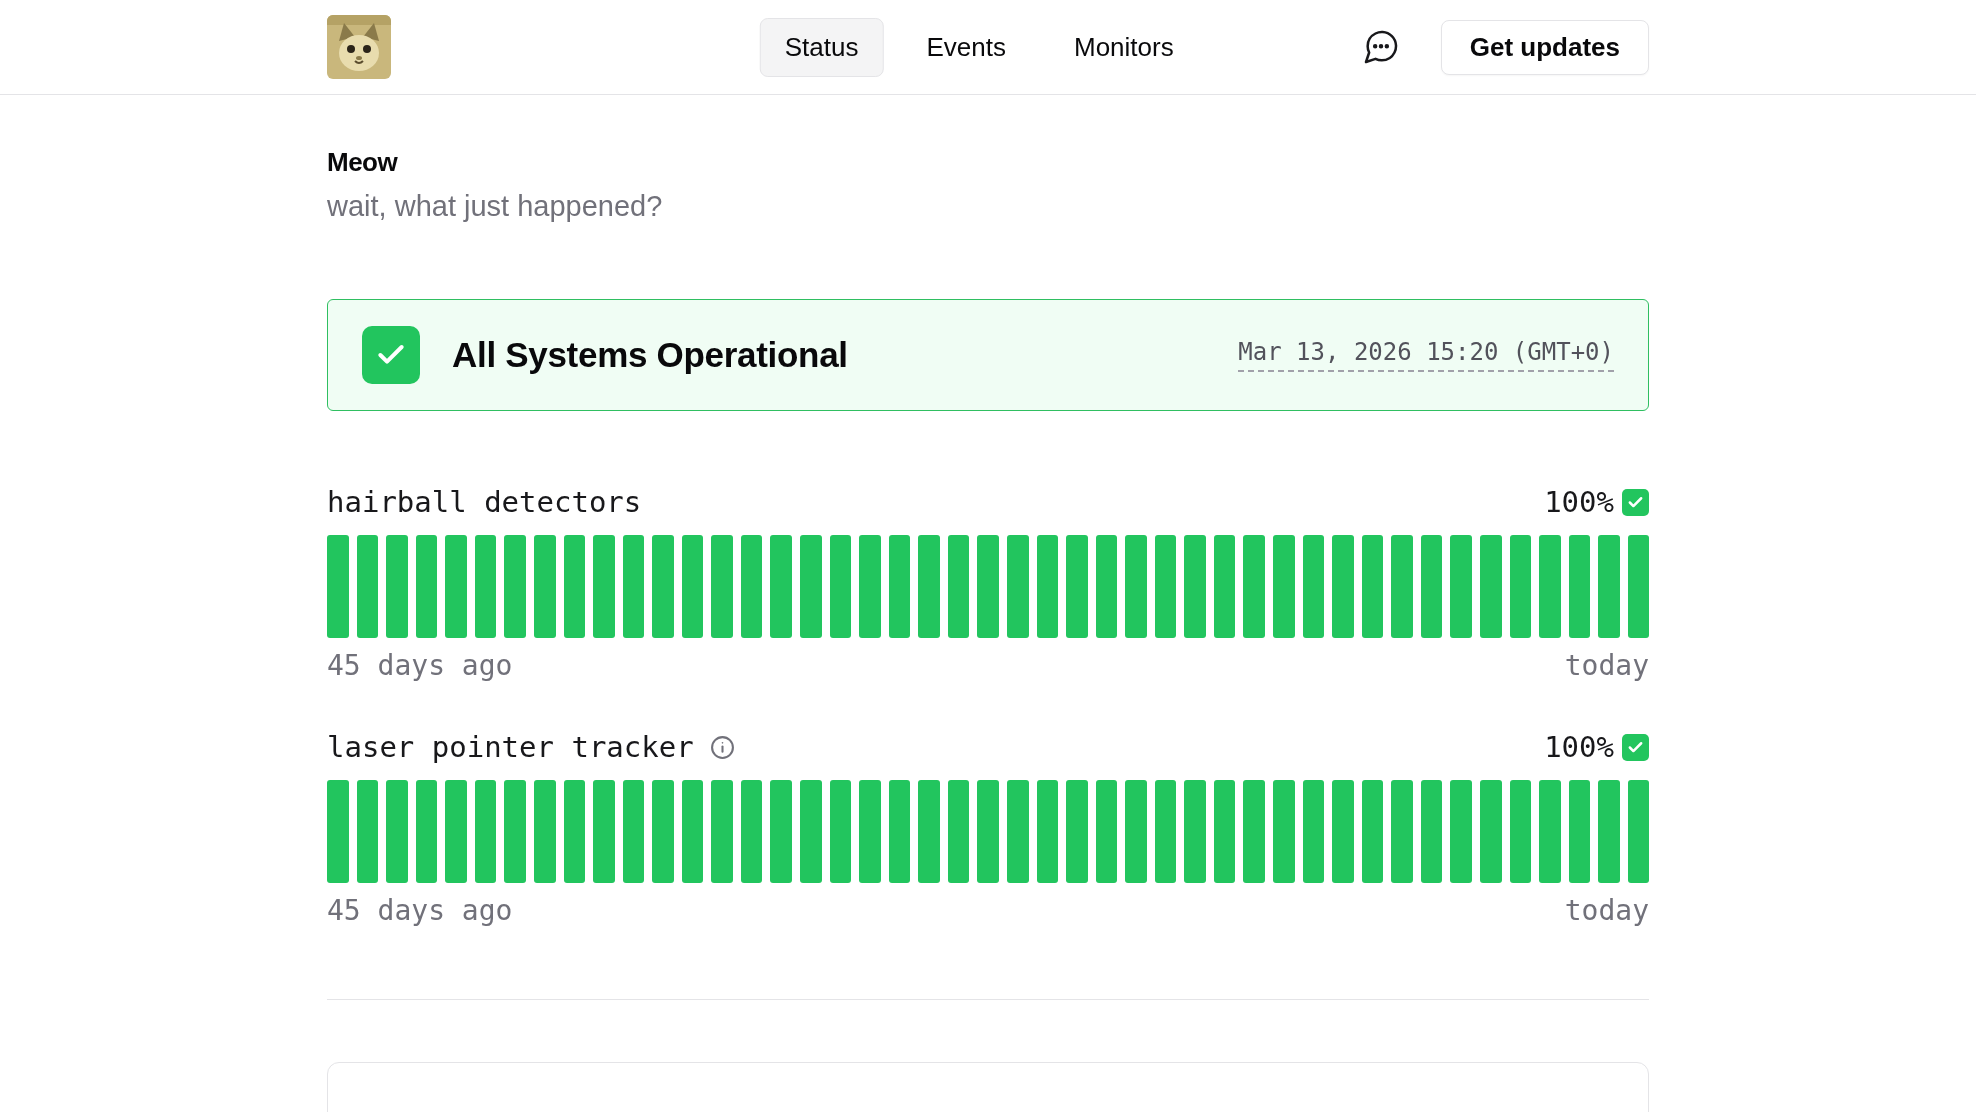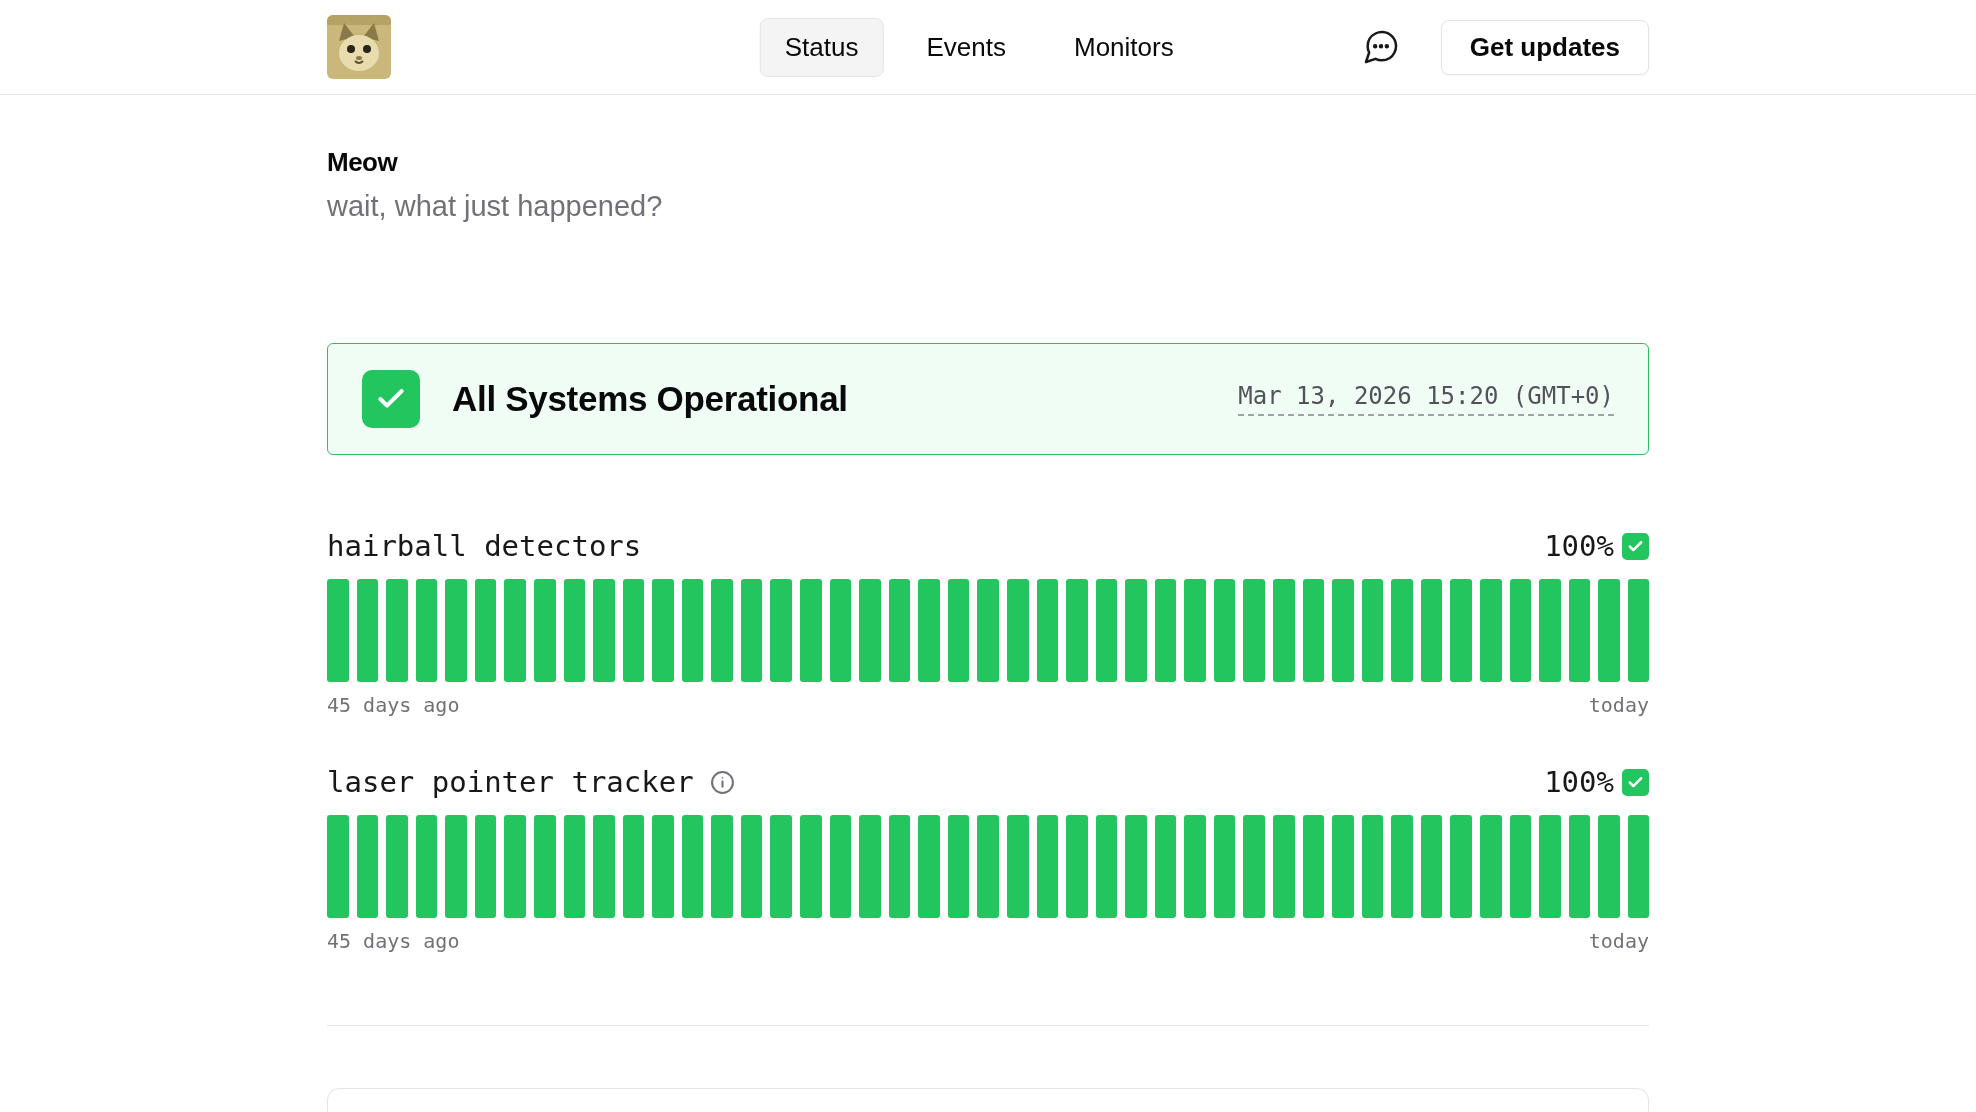--- a/index.html
+++ b/index.html
@@ -100,21 +100,21 @@
     letter-spacing: -0.5px;
   }
   .page-subtitle {
     margin-top: 12px;
     font-size: 29px;
     color: #71717a;
   }
 
   
   .banner {
-    margin-top: 120px;
+    margin-top: 76px;
     display: flex;
     align-items: center;
     gap: 32px;
     background: #f0fdf4;
     border: 1px solid #2fbf61;
     border-radius: 6px;
     padding: 26px 34px;
   }
   .banner-check {
     width: 58px; height: 58px;
@@ -188,21 +188,21 @@
     flex: 1;
     background: #22c55e;
     border-radius: 3px;
     cursor: pointer;
   }
   .bar-labels {
     display: flex;
     justify-content: space-between;
     margin-top: 11px;
     font-family: "DejaVu Sans Mono", monospace;
-    font-size: 20px;
+    font-size: 28px;
     color: #71717a;
   }
 
   
   .divider {
     margin-top: 72px;
     border: none;
     border-top: 1px solid #e4e4e7;
   }
   .preview-card {

